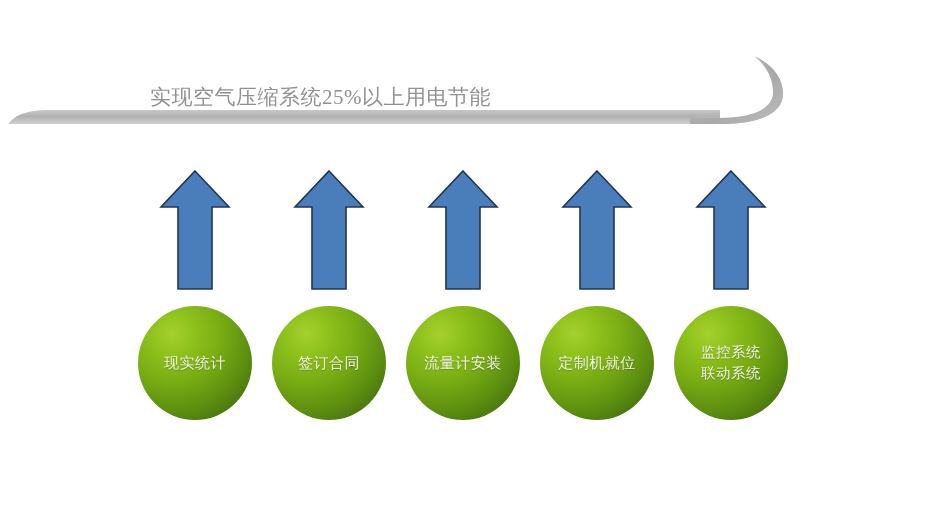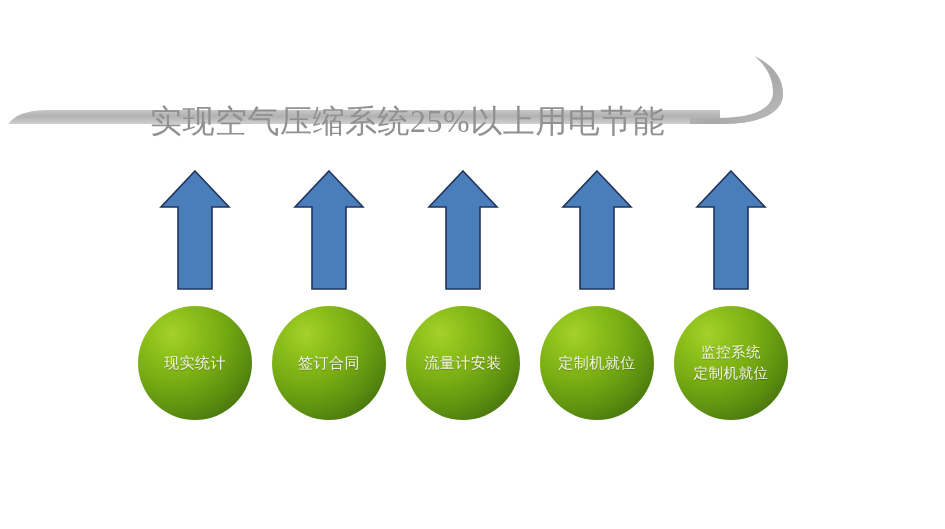--- a/index.html
+++ b/index.html
@@ -28,25 +28,25 @@
     position: absolute;
     left: 0;
     top: 0;
     width: 945px;
     height: 110px;
     pointer-events: none;
   }
   #title-text {
     position: absolute;
     left: 150px;
-    top: 68px;
+    top: 44px;
     width: 600px;
     height: 50px;
     line-height: 50px;
-    font-size: 32px;
+    font-size: 21px;
     letter-spacing: 0.5px;
     color: #919191;
     white-space: nowrap;
     font-family: "Liberation Serif", "DejaVu Serif", serif;
     font-weight: 400;
   }
 
   
   #flow {
     position: absolute;
@@ -181,18 +181,18 @@
     </div>
 
     <div class="flow-col" style="left:672px;">
       <div class="arrow-wrap">
         <svg class="arrow-svg" viewBox="0 0 74 124">
           <path d="M 37,3 L 71,39 L 54,39 L 54,121 L 20,121 L 20,39 L 3,39 Z" fill="#4a7ebb" stroke="#21345c" stroke-width="1.6" stroke-linejoin="miter"></path>
         </svg>
       </div>
       <div class="circle">
         <span class="circle-label two-line">监控系统
-定制机就位</span>
+联动系统</span>
       </div>
     </div>
 
   </div>
 </div>
 
 </body></html>

